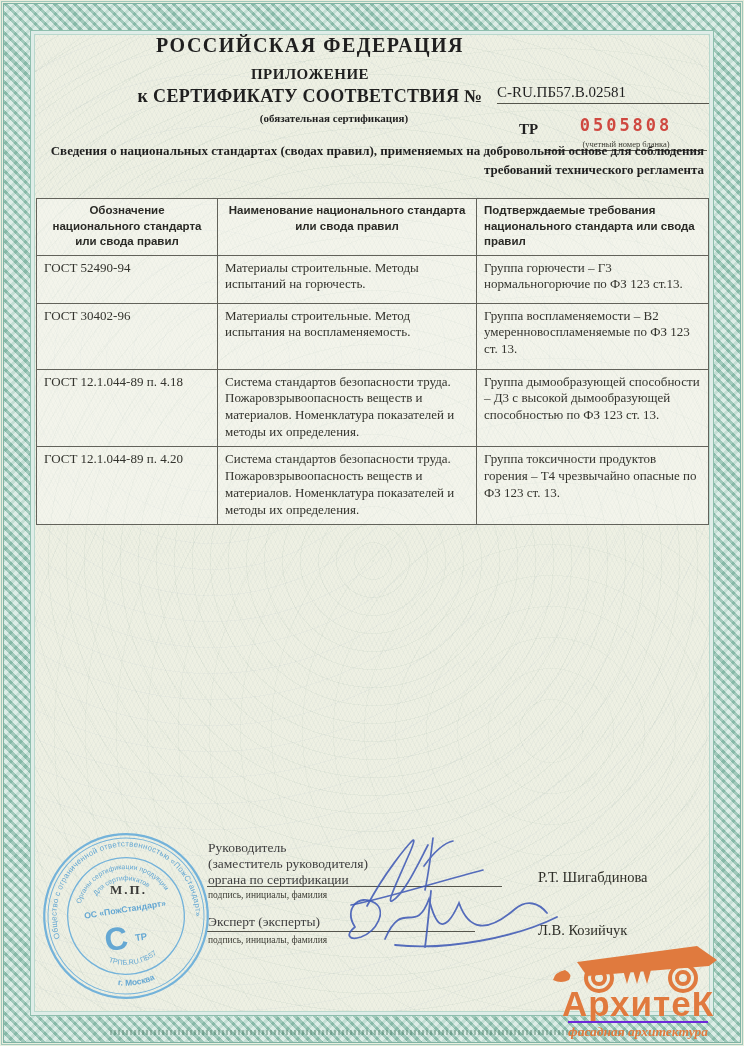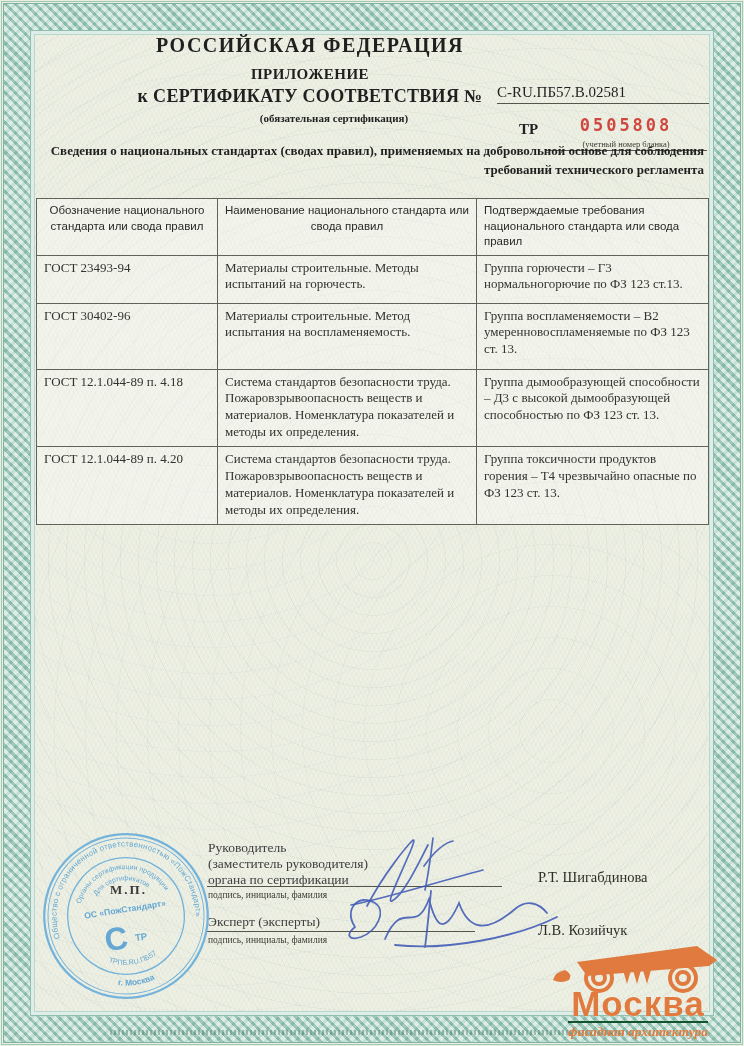--- a/index.html
+++ b/index.html
@@ -61,21 +61,21 @@
   table.std{
     position:absolute;left:36px;top:198px;width:672px;
     border-collapse:collapse;table-layout:fixed;
     background:rgba(252,253,250,.35);
   }
   table.std col.c1{width:181px;} table.std col.c2{width:259px;} table.std col.c3{width:232px;}
   table.std th, table.std td{
     border:1px solid #62625a;vertical-align:top;padding:4px 7px 5px 7px;
   }
   table.std th{
-    font-family:"Liberation Sans", sans-serif;font-size:11.5px;font-weight:normal;
+    font-family:"Liberation Sans", sans-serif;font-size:11.5px;font-weight:bold;
     line-height:1.35;color:#2a2a26;
   }
   table.std th.c1h, table.std th.c2h{text-align:center;}
   table.std th.c3h{text-align:left;}
   table.std td{font-size:13px;line-height:1.3;color:#33332d;}
   tr.r1 td{height:38px;} tr.r2 td{height:56px;} tr.r3 td{height:66px;margin-left:20px;} tr.r4 td{height:66px;}
   
   .sig-role{position:absolute;left:208px;font-size:13.5px;line-height:1.1;color:#404040;}
   .role-line{display:block;margin-bottom:1px;}
   .sig-line{position:absolute;left:207px;height:1px;background:#55554c;}
@@ -90,21 +90,21 @@
   }
   
   .arch-logo{position:absolute;left:536px;top:940px;width:204px;text-align:center;z-index:6;}
   .arch-orn{display:block;margin:0 auto;}
   .arch-name{
     font-family:"Liberation Sans", sans-serif;font-size:35px;font-weight:bold;
     color:#e07a3e;letter-spacing:1px;line-height:.9;margin-top:-6px;
     text-shadow:0 0 1px rgba(255,255,255,.8);
   }
   .arch-tagline{
-    display:inline-block;margin-top:1px;padding-top:1px;border-top:2px solid #14532d;
+    display:inline-block;margin-top:1px;padding-top:1px;border-top:2px solid #6d28d9;
     font-size:13.5px;font-style:italic;font-weight:bold;color:#e07a3e;
   }
 </style>
 </head>
 <body>
 
 <div class="page">
 
   <div class="border-band"></div>
   <div class="outer-line"></div>
@@ -127,21 +127,21 @@
         <col class="c2">
         <col class="c3">
       </colgroup>
     <tbody>
         <tr>
       <th class="c1h">Обозначение национального стандарта или свода правил</th>
       <th class="c2h">Наименование национального стандарта или свода правил</th>
       <th class="c3h">Подтверждаемые требования национального стандарта или свода правил</th>
     </tr>
     <tr class="r1">
-      <td>ГОСТ 23493-94</td>
+      <td>ГОСТ 52490-94</td>
       <td>Материалы строительные. Методы испытаний на горючесть.</td>
       <td>Группа горючести – Г3 нормальногорючие по ФЗ 123 ст.13.</td>
     </tr>
     <tr class="r2">
       <td>ГОСТ 30402-96</td>
       <td>Материалы строительные. Метод испытания на воспламеняемость.</td>
       <td>Группа воспламеняемости – В2 умеренновоспламеняемые по ФЗ 123 ст. 13.</td>
     </tr>
     <tr class="r3">
       <td>ГОСТ 12.1.044-89 п. 4.18</td>
@@ -230,17 +230,17 @@
         <circle cx="52" cy="38" r="6"></circle>
         <circle cx="136" cy="38" r="13"></circle>
         <circle cx="136" cy="38" r="6"></circle>
       </g>
       <g fill="#e07a3e">
         <path d="M 30,22 L 150,6 L 170,20 L 162,26 L 40,36 Z"></path>
         <path d="M 86,30 l 4,14 l 4,-14 z M 96,30 l 4,14 l 4,-14 z M 76,30 l 4,14 l 4,-14 z"></path>
         <path d="M 18,30 q -10,2 -12,10 q 8,4 16,0 q 4,-6 -4,-10 z"></path>
       </g>
     </svg>
-    <div class="arch-name">Москва</div>
+    <div class="arch-name">АрхитеК</div>
     <div class="arch-tagline">фасадная архитектура</div>
   </div>
 
 </div>
 
 </body></html>

